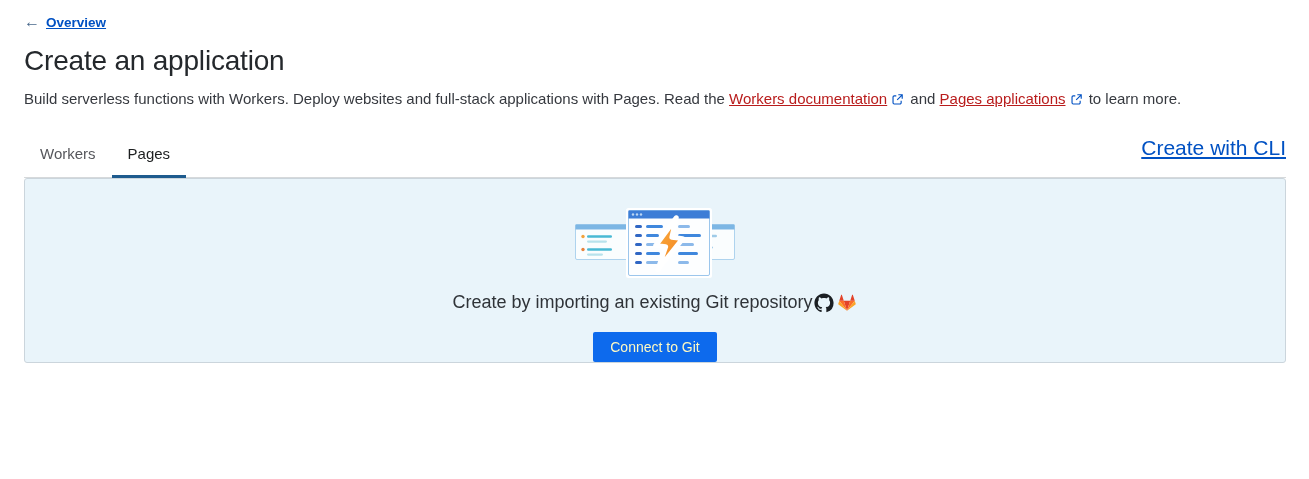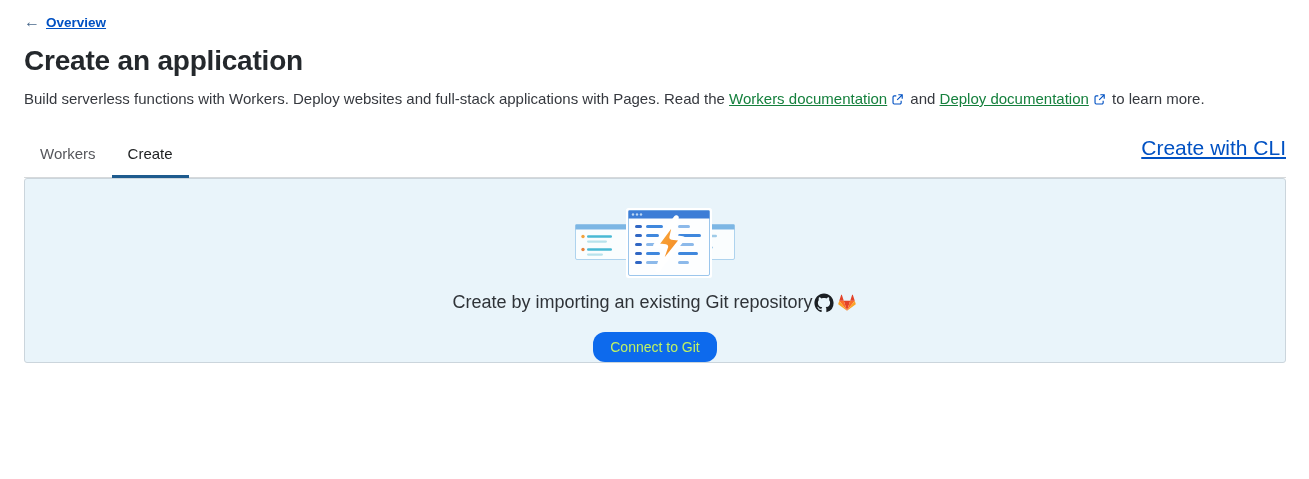--- a/index.html
+++ b/index.html
@@ -11,25 +11,25 @@
   }
   .container { padding: 14px 23px 0 24px; }
 
   
   .back-row { display:flex; align-items:center; font-size: 13.5px; }
   .back-link { color:#0051c3; text-decoration:none; display:flex; align-items:center; gap:6px; }
   .back-arrow { color:#49688c; font-size:16px; line-height:1; text-decoration:none; }
   .back-label { text-decoration: underline; font-weight: bold; }
 
   
-  h1.page-title { font-size: 28px; font-weight: 700; color:#24282c; margin-top: 15px; letter-spacing: -0.2px; }
+  h1.page-title { font-size: 28px; font-weight: 400; color:#24282c; margin-top: 15px; letter-spacing: -0.2px; }
 
   
   .desc { margin-top: 12px; font-size: 15px; line-height: 20px; color:#36393f; max-width: 1262px; }
-  .desc a { color:#15803d; text-decoration: underline; }
+  .desc a { color:#b91c1c; text-decoration: underline; }
   .ext-icon { display:inline-block; vertical-align:-2px; margin: 0 2px 0 4px; }
 
   
   .tab-bar { display:flex; align-items:center; margin-top: 22px; border-bottom: 1px solid #d6d9db; }
   .tab { font-size: 15px; padding: 12px 16px 13px; color:#56575c; cursor:pointer;
          border-bottom: 3px solid transparent; margin-bottom: -1px; }
   .tab.active { color:#1d1f20; font-weight: 500; border-bottom-color:#1e5b8e; }
   .cli-link { margin-left:auto; font-size: 21px; color:#0051c3; text-decoration: underline; padding-bottom: 14px; }
 
   
@@ -38,21 +38,21 @@
     background:#e9f4fa; border:1px solid #cbd5dc; border-radius: 3px;
     display:flex; flex-direction:column; align-items:center;
     padding-top: 22px;
   }
   .caption-row { margin-top: 13px; display:flex; align-items:center; gap:1px; }
   .caption { font-size: 18px; color:#2f3338; }
   .git-icons { display:flex; align-items:center; }
 
   .connect-btn {
     margin-top: 19px;
-    background:#0d6aed; color:#bef264; border:none; border-radius:12px;
+    background:#0d6aed; color:#fef9c3; border:none; border-radius:2px;
     font-size: 14px; font-family:"Liberation Sans", sans-serif;
     padding: 7px 17px; cursor:pointer;
   }
 </style>
 </head>
 <body>
 
 <div class="container">
 
   <div class="back-row">
@@ -60,28 +60,28 @@
       <span class="back-arrow">←</span>
       <span class="back-label">Overview</span>
     </a>
   </div>
 
   <h1 class="page-title">Create an application</h1>
 
   <p class="desc"><span>Build serverless functions with Workers. Deploy websites and full-stack applications with Pages. Read the </span><a href="#">Workers documentation</a><span class="ext-icon"><svg width="13" height="13" viewBox="0 0 16 16" fill="none">
           <path d="M6.5 3.5H4A1.5 1.5 0 0 0 2.5 5v7A1.5 1.5 0 0 0 4 13.5h7A1.5 1.5 0 0 0 12.5 12V9.5" stroke="#0051c3" stroke-width="1.4"></path>
           <path d="M9 2.2h4.8V7M13.5 2.5 7.6 8.4" stroke="#0051c3" stroke-width="1.4"></path>
-        </svg></span><span> and </span><a href="#">Deploy documentation</a><span class="ext-icon"><svg width="13" height="13" viewBox="0 0 16 16" fill="none">
+        </svg></span><span> and </span><a href="#">Pages applications</a><span class="ext-icon"><svg width="13" height="13" viewBox="0 0 16 16" fill="none">
           <path d="M6.5 3.5H4A1.5 1.5 0 0 0 2.5 5v7A1.5 1.5 0 0 0 4 13.5h7A1.5 1.5 0 0 0 12.5 12V9.5" stroke="#0051c3" stroke-width="1.4"></path>
           <path d="M9 2.2h4.8V7M13.5 2.5 7.6 8.4" stroke="#0051c3" stroke-width="1.4"></path>
         </svg></span><span> to learn more.</span></p>
 
   <div class="tab-bar">
     <div class="tab">Workers</div>
-    <div class="tab active">Create</div>
+    <div class="tab active">Pages</div>
     <a href="#" class="cli-link">Create with CLI</a>
   </div>
 
   <div class="panel">
 
     <svg width="162" height="78" viewBox="0 0 162 78">
       <defs>
         <linearGradient id="boltGrad" x1="0" y1="0" x2="1" y2="1">
           <stop offset="0" stop-color="#f9ae3e"></stop>
           <stop offset="1" stop-color="#f48120"></stop>

